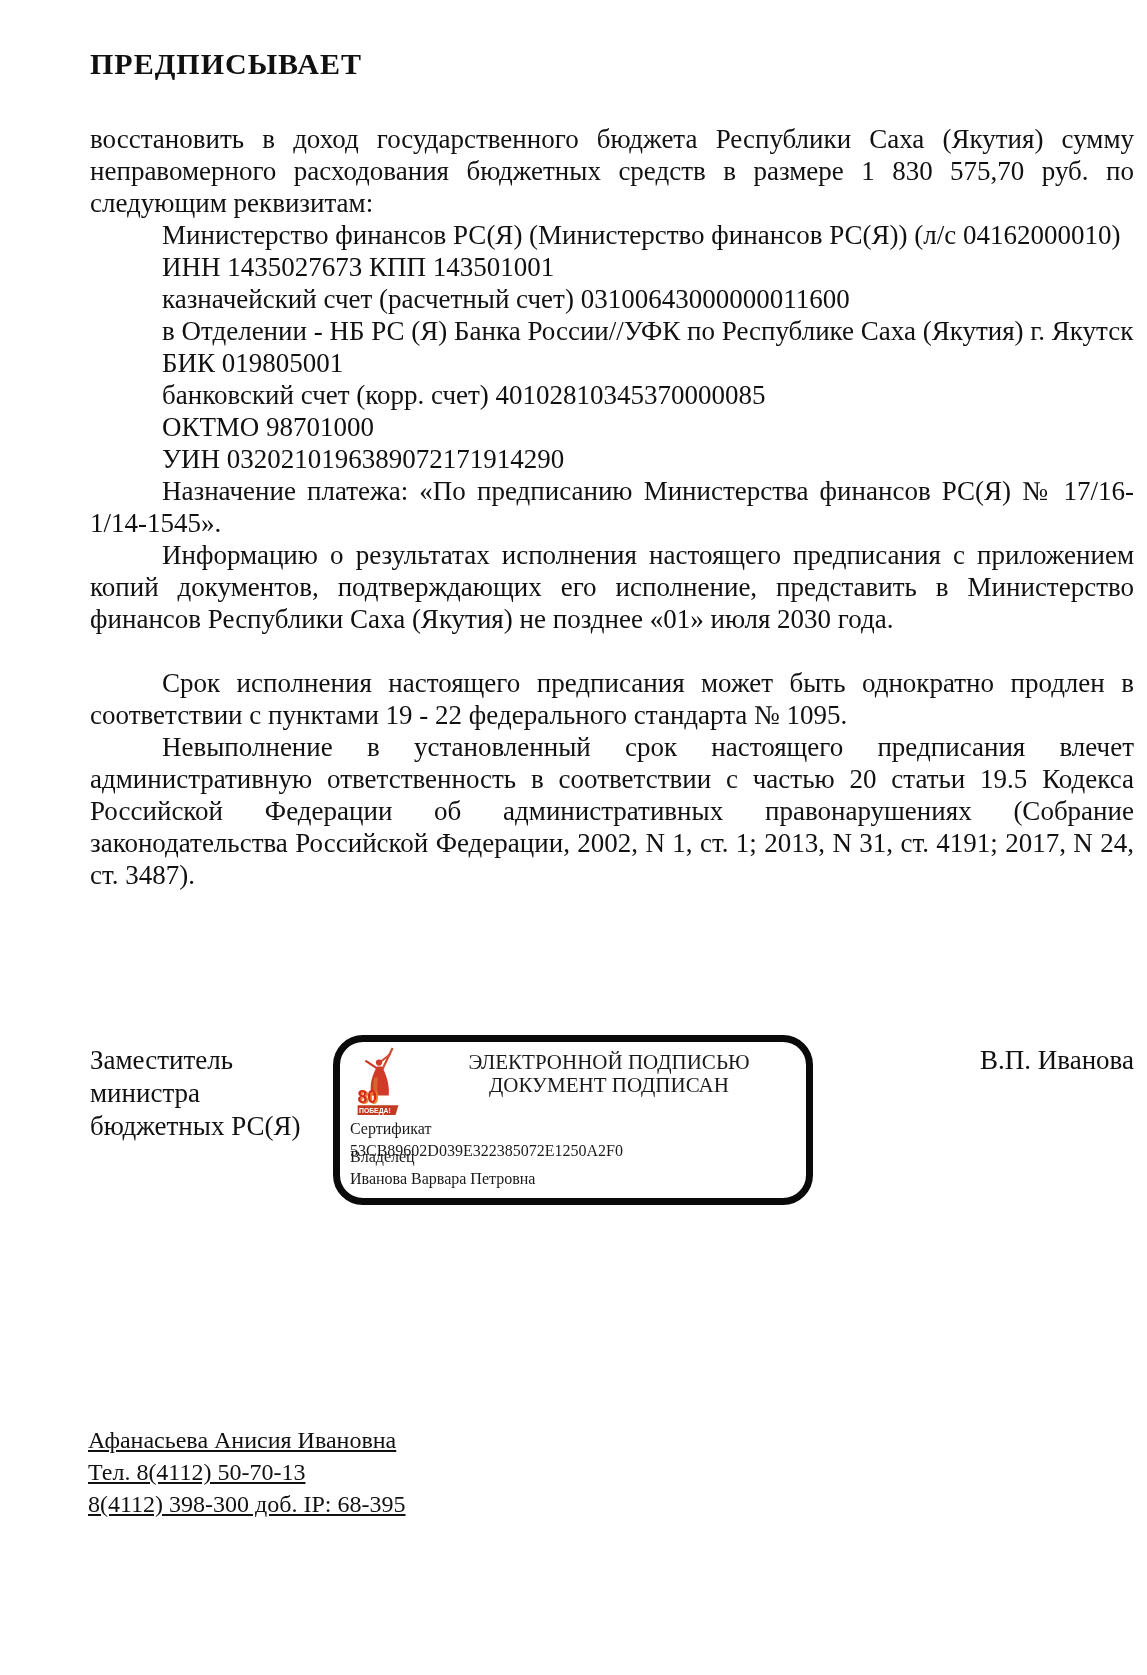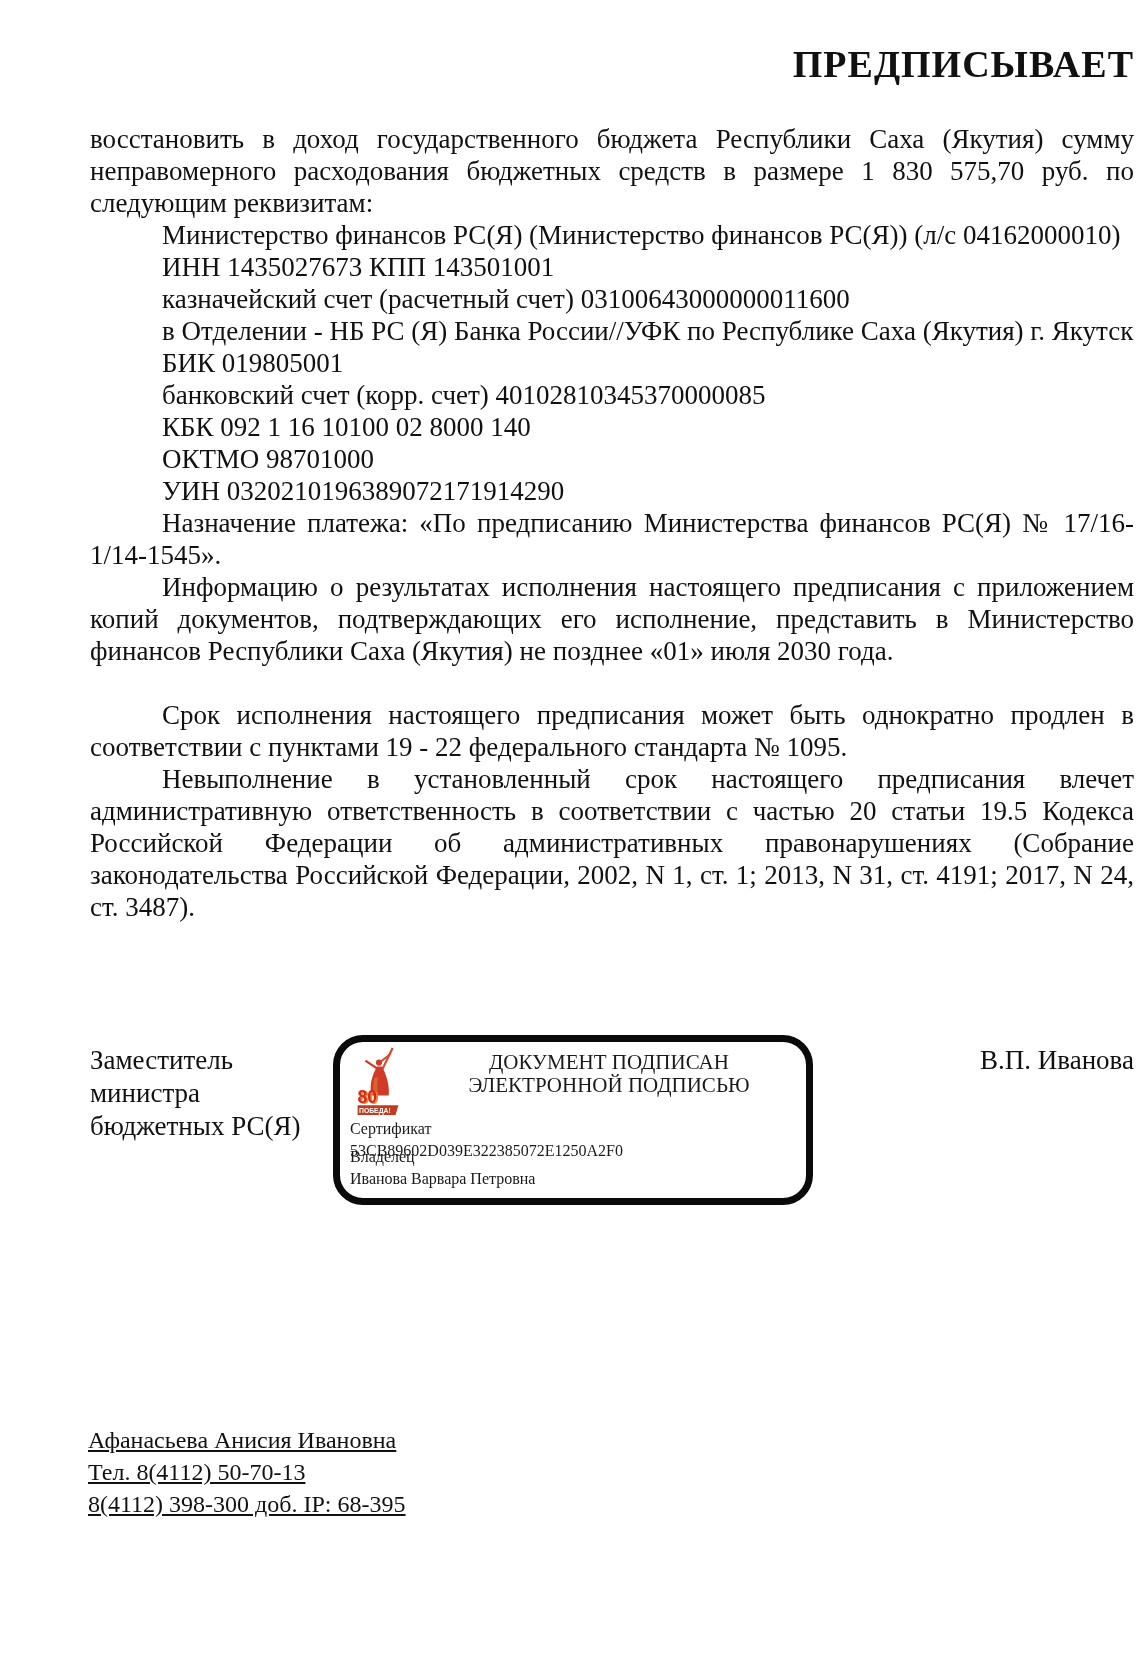--- a/index.html
+++ b/index.html
@@ -8,23 +8,23 @@
     width:1147px;height:1675px;
     background:#ffffff;
     font-family:"Liberation Serif","DejaVu Serif",serif;
     color:#111111;
     overflow:hidden;
   }
   .doc-column{
     position:absolute;left:90px;top:48px;width:1044px;
   }
   .doc-title{
-    text-align:right;
+    text-align:left;
     font-weight:bold;
-    font-size:38px;
+    font-size:30px;
     line-height:32px;
     letter-spacing:1px;
     margin:0 0 43px 0;
   }
   .para{
     font-size:27px;
     line-height:32px;
     text-align:justify;
     margin:0;
   }
@@ -86,21 +86,20 @@
   <div class="doc-column">
     <div class="doc-title">ПРЕДПИСЫВАЕТ</div>
 
     <p class="para">восстановить в доход государственного бюджета Республики Саха (Якутия) сумму неправомерного расходования бюджетных средств в размере 1 830 575,70 руб. по следующим реквизитам:</p>
     <p class="para indent">Министерство финансов РС(Я) (Министерство финансов РС(Я)) (л/с 04162000010)</p>
     <p class="para indent">ИНН 1435027673 КПП 143501001</p>
     <p class="para indent">казначейский счет (расчетный счет) 03100643000000011600</p>
     <p class="para indent">в Отделении - НБ РС (Я) Банка России//УФК по Республике Саха (Якутия) г. Якутск</p>
     <p class="para indent">БИК 019805001</p>
     <p class="para indent">банковский счет (корр. счет) 40102810345370000085</p>
-    <p class="para indent">КБК 092 1 16 10100 02 8000 140</p>
     <p class="para indent">ОКТМО 98701000</p>
     <p class="para indent">УИН 0320210196389072171914290</p>
     <p class="para indent">Назначение платежа: «По предписанию Министерства финансов РС(Я) № 17/16-1/14-1545».</p>
     <p class="para indent">Информацию о результатах исполнения настоящего предписания с приложением копий документов, подтверждающих его исполнение, представить в Министерство финансов Республики Саха (Якутия) не позднее «01» июля 2030 года.</p>
     <p class="para indent gap-before">Срок исполнения настоящего предписания может быть однократно продлен в соответствии с пунктами 19 - 22 федерального стандарта № 1095.</p>
     <p class="para indent">Невыполнение в установленный срок настоящего предписания влечет административную ответственность в соответствии с частью 20 статьи 19.5 Кодекса Российской Федерации об административных правонарушениях (Собрание законодательства Российской Федерации, 2002, N 1, ст. 1; 2013, N 31, ст. 4191; 2017, N 24, ст. 3487).</p>
   </div>
 
   <div class="sig-left">
     <div>Заместитель</div>
@@ -122,22 +121,22 @@
       <path d="M18 32 C17 38 17 44 18 49 L22 49 C21 43 21 37 22 31 Z" fill="#e8872f" opacity="0.55"></path>
 
       <text x="2.6" y="59" font-family="'Liberation Sans',sans-serif" font-weight="bold" font-size="18" fill="#e8872f">80</text>
       <text x="1" y="58" font-family="'Liberation Sans',sans-serif" font-weight="bold" font-size="18" fill="#d6291b">80</text>
 
       <path d="M1 60 L43 60 L40 70 L1 70 Z" fill="#c23a20"></path>
       <text x="2.5" y="68" font-family="'Liberation Sans',sans-serif" font-weight="bold" font-size="7" fill="#ffffff">ПОБЕДА!</text>
     </svg>
 
     <div class="stamp-title">
+      <div>ЭЛЕКТРОННОЙ ПОДПИСЬЮ</div>
       <div>ДОКУМЕНТ ПОДПИСАН</div>
-      <div>ЭЛЕКТРОННОЙ ПОДПИСЬЮ</div>
     </div>
 
     <div class="stamp-row row-cert">
       <span class="lbl">Сертификат</span>
       <span class="val">53CB89602D039E322385072E1250A2F0</span>
     </div>
     <div class="stamp-row row-owner">
       <span class="lbl">Владелец</span>
       <span class="val val-bold">Иванова Варвара Петровна</span>
     </div>

